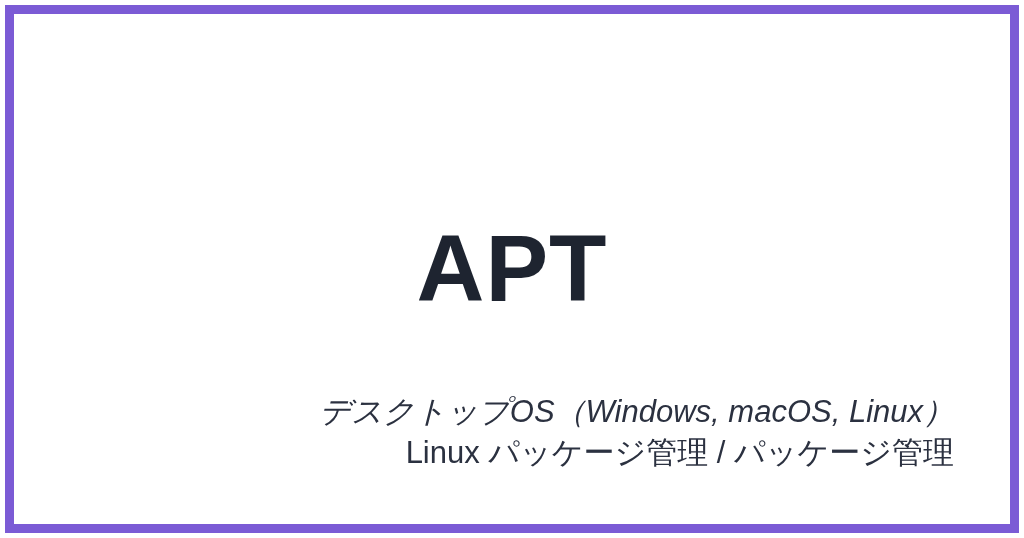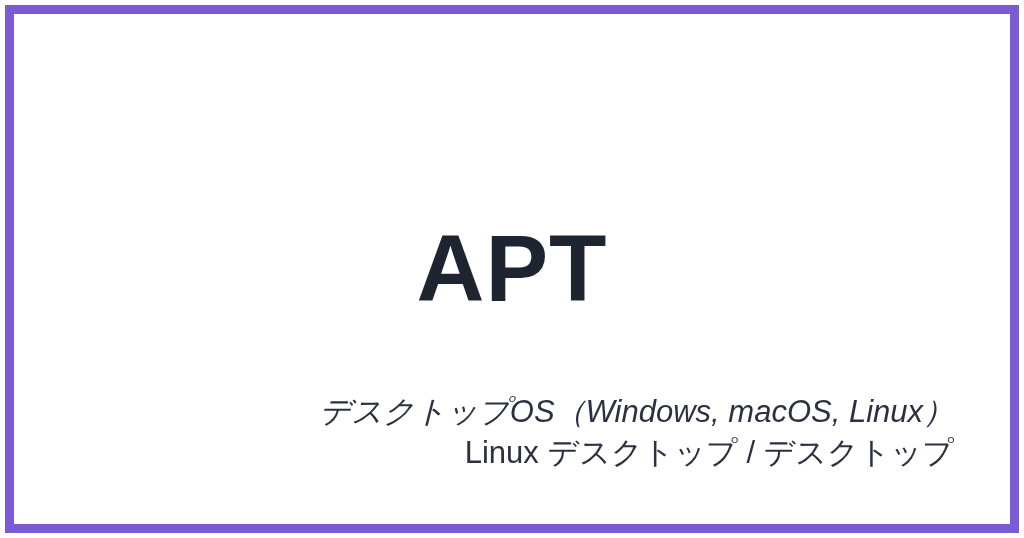--- a/index.html
+++ b/index.html
@@ -22,13 +22,13 @@
     }
     .sub1 { top: 392px; font-style: italic; }
     .sub2 { top: 433px; }
   </style>
 </head>
 <body>
 
 <div class="frame"></div>
 <div class="title">APT</div>
 <div class="sub sub1">デスクトップOS（Windows, macOS, Linux）</div>
-<div class="sub sub2">Linux デスクトップ / デスクトップ</div>
+<div class="sub sub2">Linux パッケージ管理 / パッケージ管理</div>
 
 </body></html>

